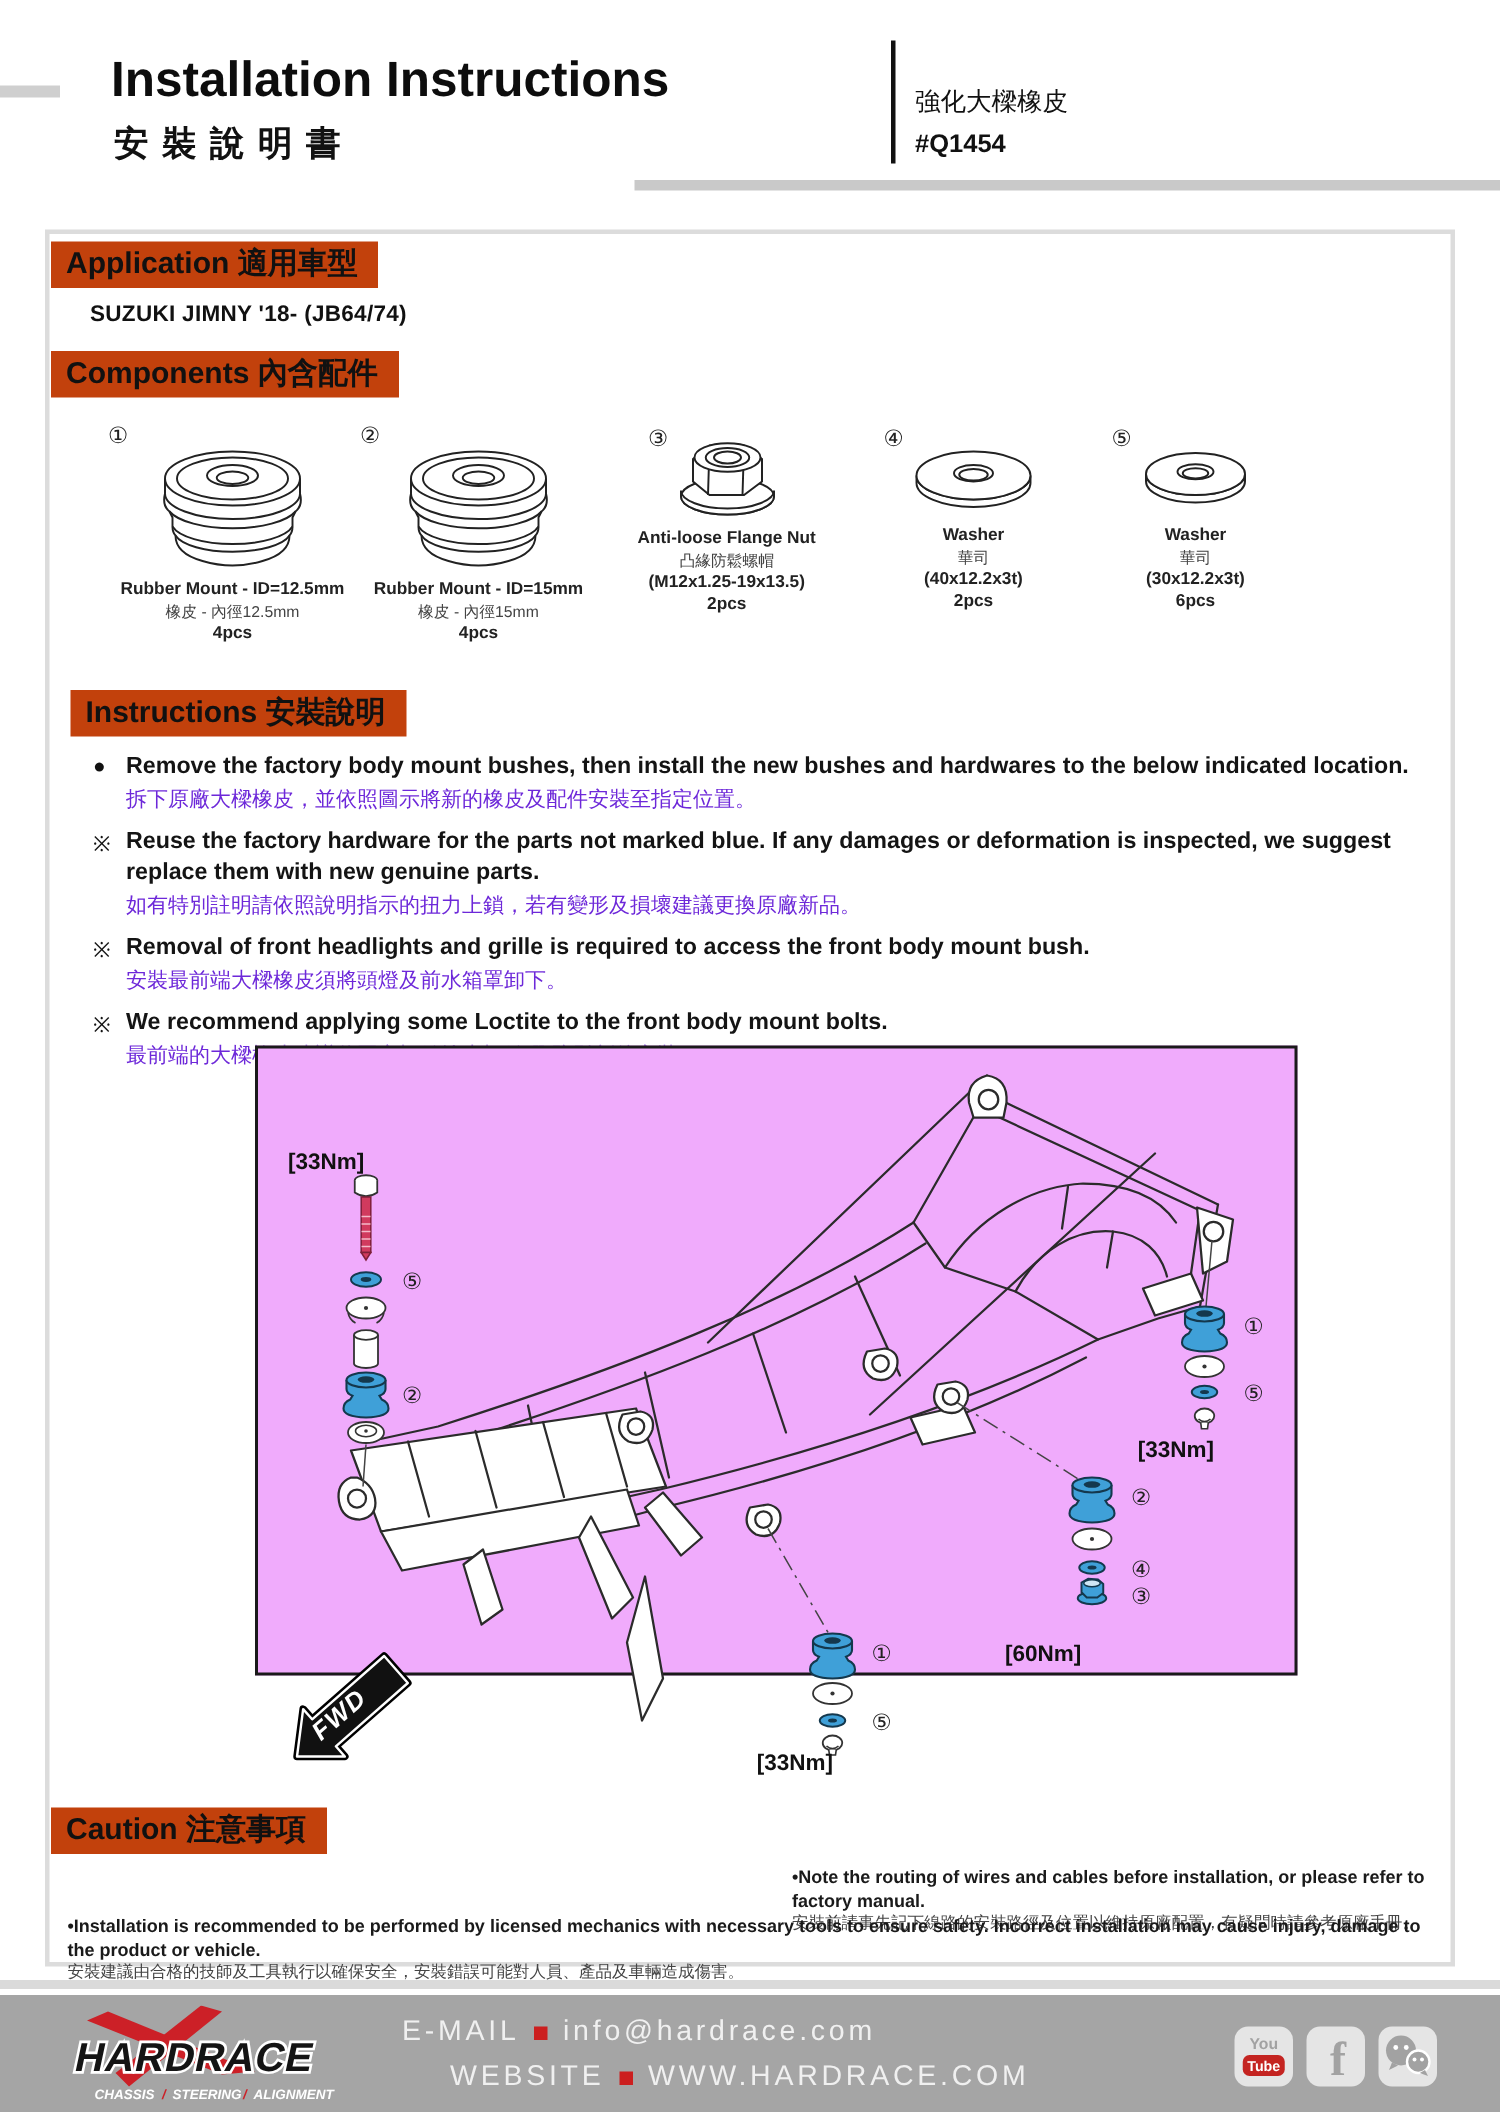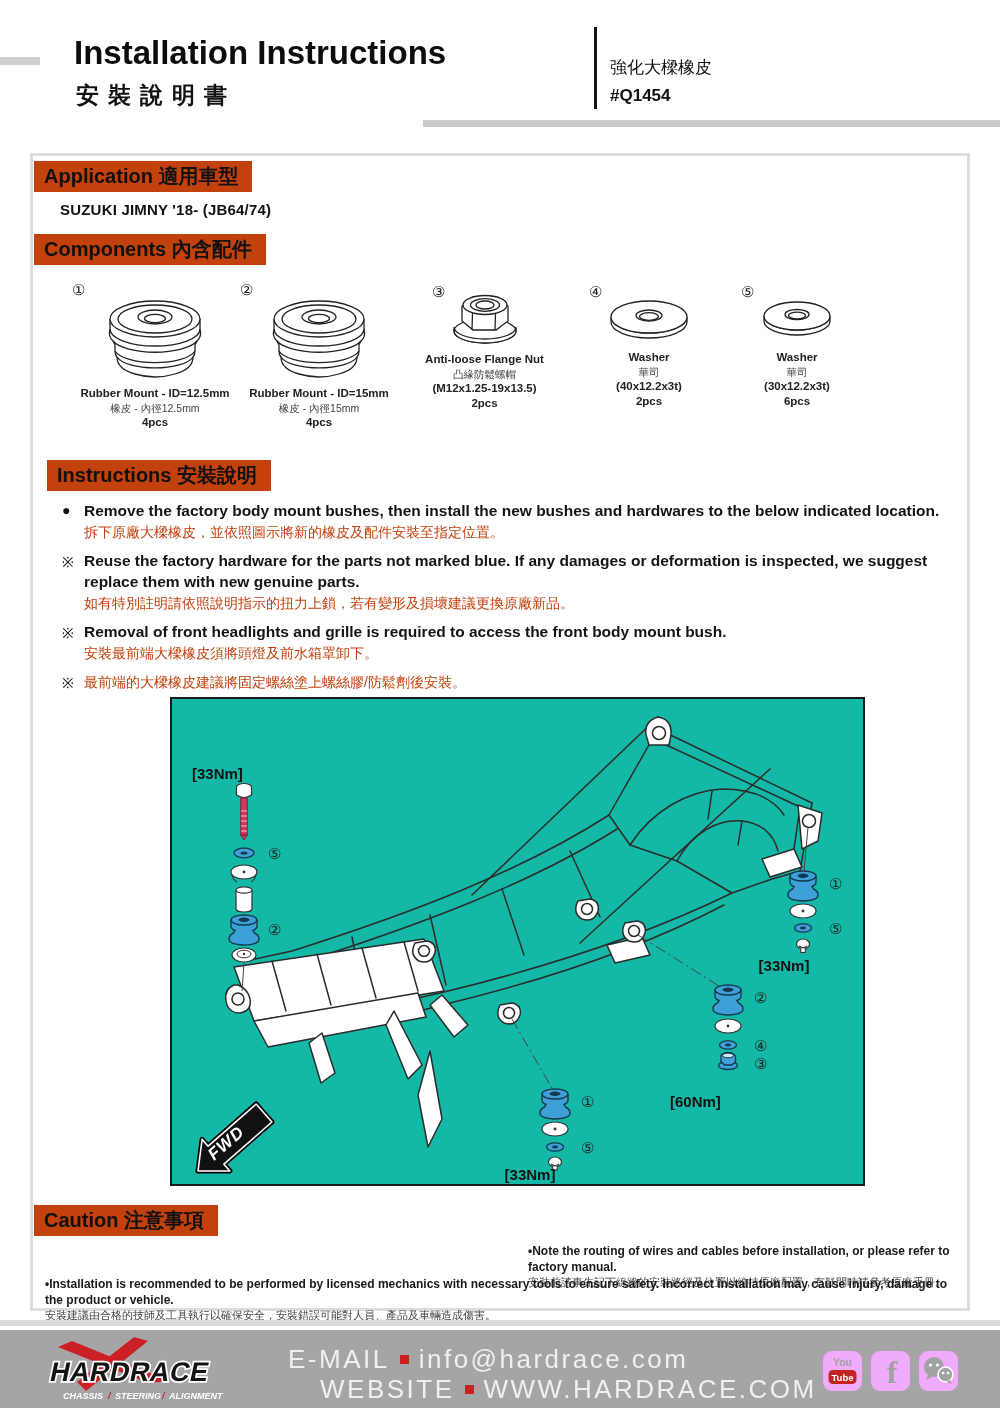--- a/index.html
+++ b/index.html
@@ -38,43 +38,43 @@
   .l-en { font-size:11.5px; font-weight:600; color:#222; }
   .l-zh { font-size:10.5px; color:#444; }
   .l-spec { font-size:11.5px; font-weight:600; color:#222; }
   .l-qty { font-size:11.5px; font-weight:600; color:#222; }
 
   
   .instr-list { left:62px; top:500px; width:900px; }
   .instr-item { display:flex; margin-bottom:7px; }
   .instr-bullet { width:22px; flex:0 0 22px; font-size:14px; padding-top:2px; color:#111; }
   .instr-en { font-size:15.5px; font-weight:600; color:#141414; line-height:21px; }
-  .instr-zh { font-size:14px; color:#c2410c; line-height:21px; margin-top:1px; }
-
-  
-  .diagram-box { left:170px; top:697px; width:695px; height:489px; border:2px solid #1a1a1a; background:#14b8a6; }
+  .instr-zh { font-size:14px; color:#6d28d9; line-height:21px; margin-top:1px; }
+
+  
+  .diagram-box { left:170px; top:697px; width:695px; height:420px; border:2px solid #1a1a1a; background:#f0abfc; }
   .diagram-box svg { display:block; }
 
   
   .caut-col-a { left:45px; top:1243px; width:475px; }
   .caut-col-b { left:528px; top:1243px; width:435px; }
   .caut-full  { left:45px; top:1276px; width:918px; }
   .caut-en { font-size:12px; font-weight:600; color:#1a1a1a; line-height:16px; }
   .caut-zh { font-size:11px; color:#444; line-height:15px; }
 
   
   .pre-footer-rule { left:0; top:1320px; width:1000px; height:6px; background:#dadada; }
   .footer { left:0; top:1330px; width:1000px; height:78px; background:#a5a5a5; }
-  .contact-row { position:absolute; left:288px; display:flex; align-items:center;
-                 color:#f0f0f0; letter-spacing:2.5px; font-size:26px;text-align:right; }
+  .contact-row { position:absolute; left:268px; display:flex; align-items:center;
+                 color:#f0f0f0; letter-spacing:2.5px; font-size:19px;text-align:right; }
   .contact-row .sq { display:inline-block; width:9px; height:9px; margin:0 10px; }
   .row-email { top:14px; }
   .row-web { top:44px;margin-left:32px; }
   .social { position:absolute; left:823px; top:21px; display:flex; gap:9px; }
-  .social-tile { width:39px; height:40px; background:#f0abfc; border-radius:9px; position:relative;
+  .social-tile { width:39px; height:40px; background:#e5e5e5; border-radius:9px; position:relative;
                  display:flex; align-items:center; justify-content:center; }
 </style>
 </head>
 <body>
 
 <div class="page">
 
   <div class="abs header-tick"></div>
   <div class="abs title-en">Installation Instructions</div>
   <div class="abs title-zh">安裝說明書</div>
@@ -210,20 +210,21 @@
     <div class="instr-item">
       <div class="instr-bullet">※</div>
       <div>
         <div class="instr-en">Removal of front headlights and grille is required to access the front body mount bush.</div>
         <div class="instr-zh">安裝最前端大樑橡皮須將頭燈及前水箱罩卸下。</div>
       </div>
     </div>
     <div class="instr-item">
       <div class="instr-bullet">※</div>
       <div>
+        <div class="instr-en">We recommend applying some Loctite to the front body mount bolts.</div>
         <div class="instr-zh">最前端的大樑橡皮建議將固定螺絲塗上螺絲膠/防鬆劑後安裝。</div>
       </div>
     </div>
   </div>
 
   <div class="abs diagram-box">
     <svg width="691" height="485" viewBox="0 0 691 485">
 
       <g fill="none" stroke="#2b2b2b" stroke-width="1.5" stroke-linejoin="round" stroke-linecap="round">
         <path d="M486,30 L640,104"></path>

